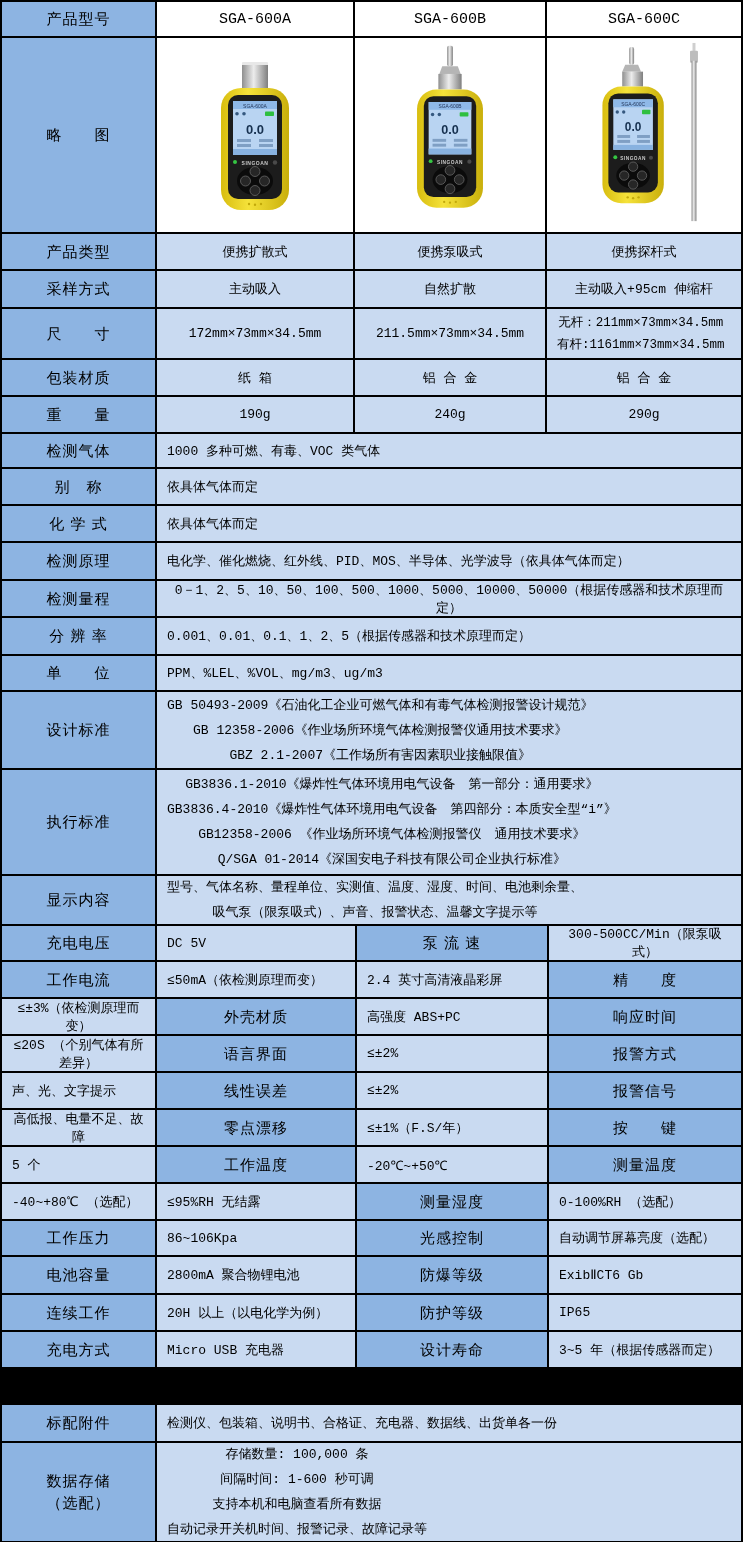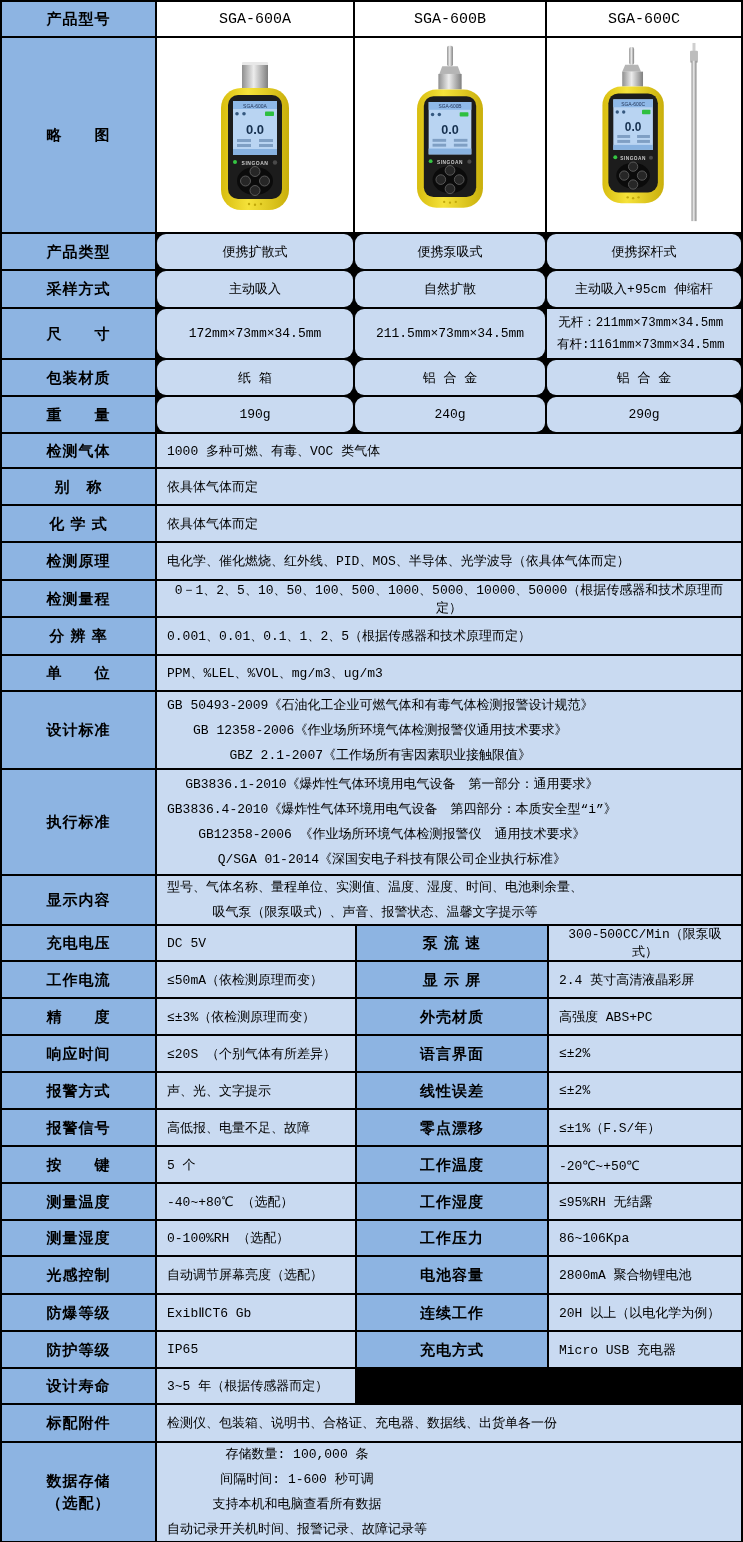--- a/index.html
+++ b/index.html
@@ -9,34 +9,34 @@
     display:flex; flex-direction:column; gap:2px;
     font-family:"Liberation Sans", sans-serif;
   }
   .grid{display:grid; gap:2px; background:#000;}
   .g4p{grid-template-columns:153px 196px 190px 194px;}
   .g4s{grid-template-columns:153px 198px 190px 192px;}
   .g2{grid-template-columns:153px 584px;}
   .cell{display:flex; align-items:center; overflow:hidden;}
   .lab{
     background:#8DB4E2; justify-content:center; text-align:center;
-    font-weight:bold; font-size:15px; color:#000; letter-spacing:1px;
+    font-weight:normal; font-size:15px; color:#000; letter-spacing:1px;
     white-space:pre-line; line-height:22px;
   }
   .model{
     background:#FFFFFF; justify-content:center; text-align:center;
     font-family:"Liberation Mono","DejaVu Sans Mono",monospace;
     font-size:15px; color:#000;
   }
   .val{
     background:#C9DAF1; font-size:13px; color:#000;
     font-family:"Liberation Mono","DejaVu Sans Mono",monospace;
     padding:0 10px; justify-content:flex-start; text-align:center;
   }
-  .valc{justify-content:center; text-align:center; padding:16px 2px;border-radius:9px;}
+  .valc{justify-content:center; text-align:center; padding:16px 2px;}
   .pre{white-space:pre-line; line-height:25px;}
   .pre2{white-space:pre-line; line-height:22px; font-size:12.5px;}
   .photo{background:#FFFFFF; justify-content:center; align-items:stretch; padding:0;text-align:right;}
   .photo svg{width:100%; height:100%; display:block;}
 </style>
 </head>
 <body>
 
 <svg width="0" height="0" style="position:absolute" aria-hidden="true">
   <defs>
@@ -234,21 +234,20 @@
   </div>
 
   <div class="grid g4s" style="grid-template-rows:34px 35px 35px 35px 35px 35px 35px 35px 34px 36px 35px 35px 34px">
     <div class="cell lab">充电电压</div>
     <div class="cell val">DC 5V</div>
     <div class="cell lab">泵 流 速</div>
     <div class="cell val">300-500CC/Min（限泵吸式）</div>
 
     <div class="cell lab">工作电流</div>
     <div class="cell val">≤50mA（依检测原理而变）</div>
-    <div class="cell lab">显 示 屏</div>
     <div class="cell val">2.4 英寸高清液晶彩屏</div>
 
     <div class="cell lab">精　　度</div>
     <div class="cell val">≤±3%（依检测原理而变）</div>
     <div class="cell lab">外壳材质</div>
     <div class="cell val">高强度 ABS+PC</div>
 
     <div class="cell lab">响应时间</div>
     <div class="cell val">≤20S （个别气体有所差异）</div>
     <div class="cell lab">语言界面</div>
@@ -265,21 +264,20 @@
     <div class="cell lab">零点漂移</div>
     <div class="cell val">≤±1%（F.S/年）</div>
     <div class="cell lab">按　　键</div>
     <div class="cell val">5 个</div>
 
     <div class="cell lab">工作温度</div>
     <div class="cell val">-20℃~+50℃</div>
     <div class="cell lab">测量温度</div>
     <div class="cell val">-40~+80℃ （选配）</div>
 
-    <div class="cell lab">工作湿度</div>
     <div class="cell val">≤95%RH 无结露</div>
     <div class="cell lab">测量湿度</div>
     <div class="cell val">0-100%RH （选配）</div>
 
     <div class="cell lab">工作压力</div>
     <div class="cell val">86~106Kpa</div>
     <div class="cell lab">光感控制</div>
     <div class="cell val">自动调节屏幕亮度（选配）</div>
 
     <div class="cell lab">电池容量</div>

